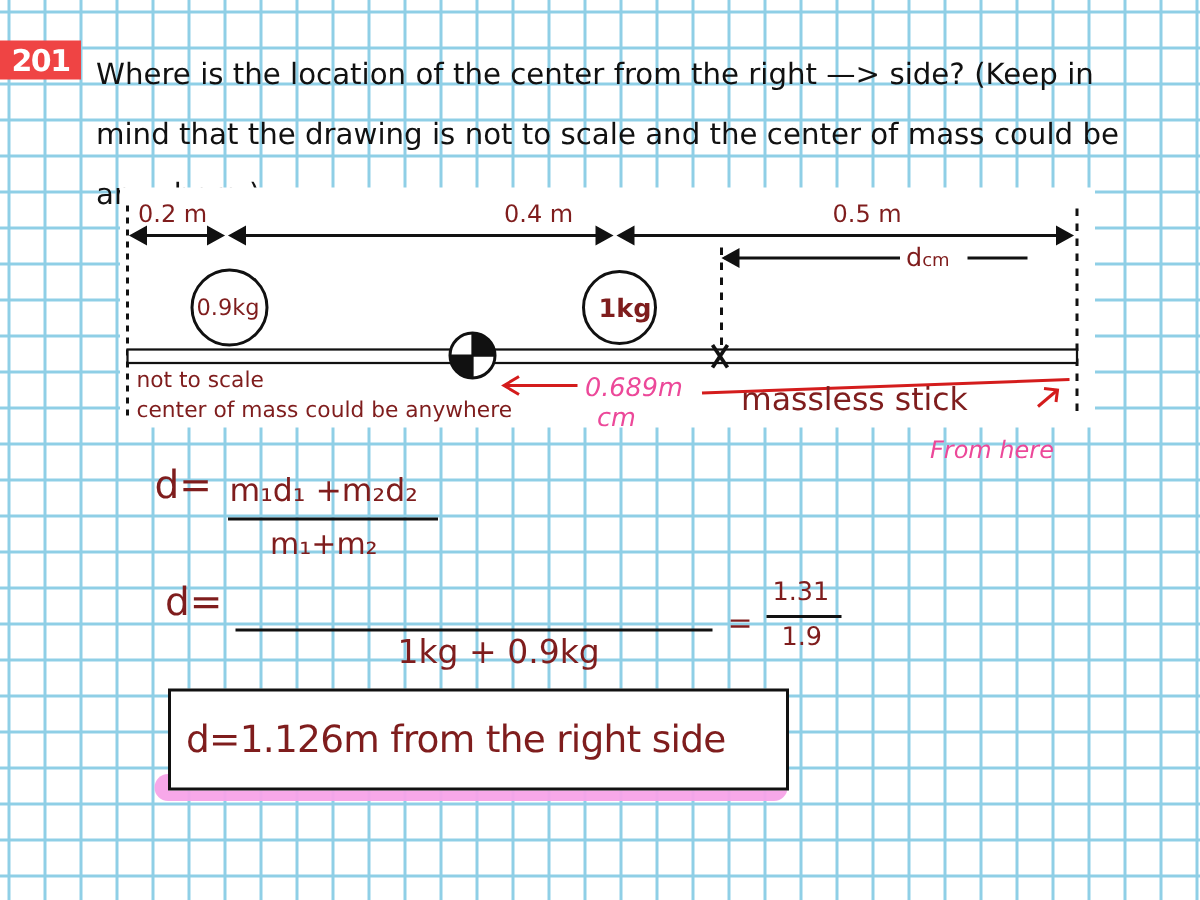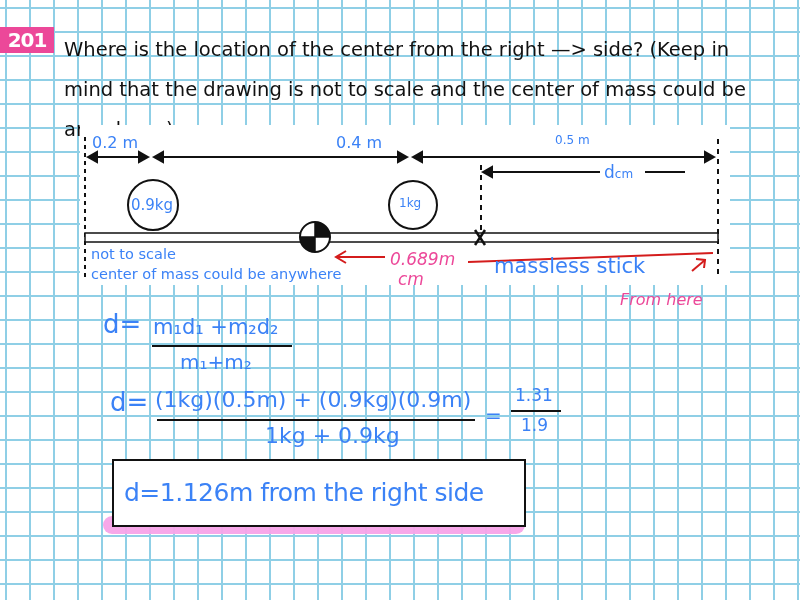--- a/index.html
+++ b/index.html
@@ -8,35 +8,35 @@
     background-color: #ffffff;
     background-image:
       linear-gradient(to right, #8fcfe6 0, #8fcfe6 2px, transparent 2px),
       linear-gradient(to bottom, #8fcfe6 0, #8fcfe6 2px, transparent 2px);
     background-size: 24px 24px;
     background-position: 5px 7px;
     font-family: "Liberation Sans", "DejaVu Sans", sans-serif;
   }
   .badge {
     position: absolute; left: 0; top: 27px; width: 54px; height: 26px;
-    background: #ec4899; color: #fff; font-weight: bold; font-size: 20px;
+    background: #ef4444; color: #fff; font-weight: bold; font-size: 20px;
     display: flex; align-items: center; justify-content: center;
     font-family: "DejaVu Sans", sans-serif; letter-spacing: -1px;
   }
   .question {
     position: absolute; left: 64px; top: 30px; width: 690px;
     font-size: 19.5px; line-height: 40px; color: #111;
     font-family: "DejaVu Sans", sans-serif;
   }
   .diagram {
     position: absolute; left: 80px; top: 125px; width: 650px; height: 160px;
     background: #fff;
   }
   .handwritten {
-    font-family: "DejaVu Sans", sans-serif; color: #3b82f6; position: absolute;
+    font-family: "DejaVu Sans", sans-serif; color: #7f1d1d; position: absolute;
   }
   .eq-block { position: absolute; left: 95px; top: 305px; width: 500px; height: 150px; }
   .answer-box {
     position: absolute; left: 112px; top: 459px; width: 410px; height: 64px;
     border: 2.5px solid #111; background: #fff;
   }
   .highlight {
     position: absolute; left: 103px; top: 516px; width: 422px; height: 18px;
     background: #f7a3e8; border-radius: 9px; opacity: 0.95;
   }
@@ -97,46 +97,45 @@
 
       <line x1="388" y1="137" x2="633" y2="128"></line>
 
       <line x1="612" y1="146" x2="625" y2="135"></line>
       <polyline points="616,134 625,135 624,143"></polyline>
     </g>
   </svg>
 
   <span class="handwritten" style="left:12px;top:8px;font-size:16px;font-family:'DejaVu Sans',sans-serif;">0.2 m</span>
   <span class="handwritten" style="left:256px;top:8px;font-size:16px;">0.4 m</span>
-  <span class="handwritten" style="left:475px;top:8px;font-size:12px;">0.5 m</span>
+  <span class="handwritten" style="left:475px;top:8px;font-size:16px;">0.5 m</span>
 
   <span class="handwritten" style="left:524px;top:37px;font-size:17px;"><span>d</span><span style="font-size:12px">cm</span></span>
 
   <span class="handwritten" style="left:51px;top:71px;font-size:15px;">0.9kg</span>
-  <span class="handwritten" style="left:319px;top:71px;font-size:12px;">1kg</span>
+  <span class="handwritten" style="left:319px;top:71px;font-size:17px;font-weight:bold;">1kg</span>
 
   <span class="handwritten" style="left:11px;top:121px;font-size:14.5px;">not to scale</span>
   <span class="handwritten" style="left:11px;top:141px;font-size:14.5px;">center of mass could be anywhere</span>
 
   <span class="handwritten" style="left:414px;top:129px;font-size:21px;">massless stick</span>
 
   <span class="handwritten red" style="left:310px;top:124px;font-size:17px;font-style:italic;">0.689m</span>
   <span class="handwritten red" style="left:318px;top:144px;font-size:17px;font-style:italic;">cm</span>
 </div>
 
 <span class="handwritten red" style="left:620px;top:290px;font-size:16px;font-style:italic;">From here</span>
 
 <div class="eq-block">
   <span class="handwritten" style="left:8px;top:4px;font-size:26px;">d=</span>
   <span class="handwritten" style="left:58px;top:10px;font-size:21px;">m₁d₁ +m₂d₂</span>
   <div style="position:absolute;left:57px;top:40px;width:140px;height:2px;background:#111"></div>
   <span class="handwritten" style="left:85px;top:45px;font-size:20px;">m₁+m₂</span>
 
   <span class="handwritten" style="left:15px;top:82px;font-size:26px;">d=</span>
-  <span class="handwritten" style="left:60px;top:82px;font-size:22px;white-space:nowrap;">(1kg)(0.5m) + (0.9kg)(0.9m)</span>
   <div style="position:absolute;left:62px;top:114px;width:318px;height:2px;background:#111"></div>
   <span class="handwritten" style="left:170px;top:118px;font-size:22px;">1kg + 0.9kg</span>
   <span class="handwritten" style="left:390px;top:98px;font-size:20px;">=</span>
   <span class="handwritten" style="left:420px;top:80px;font-size:17px;">1.31</span>
   <div style="position:absolute;left:416px;top:105px;width:50px;height:2px;background:#111"></div>
   <span class="handwritten" style="left:426px;top:110px;font-size:17px;">1.9</span>
 </div>
 
 <div class="highlight"></div>
 <div class="answer-box">

